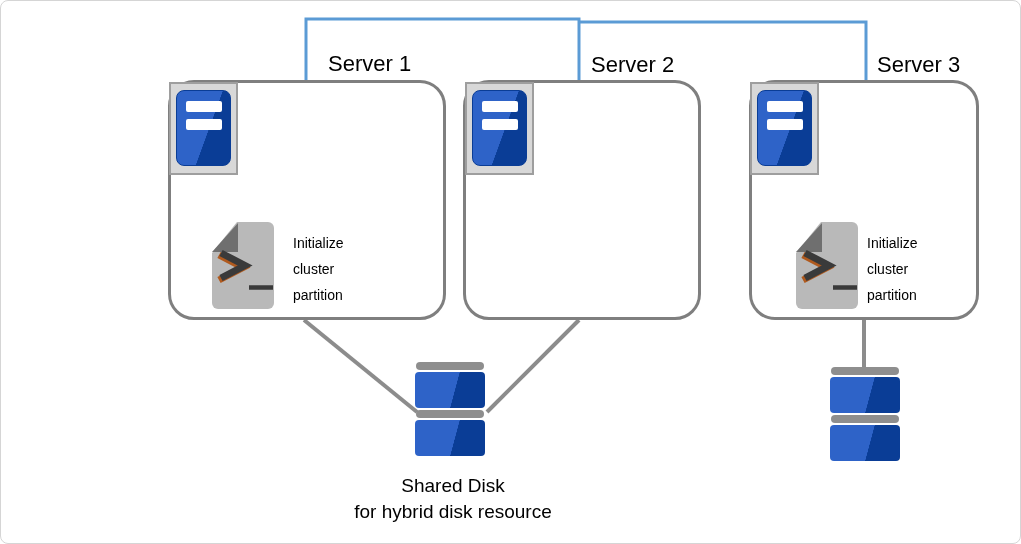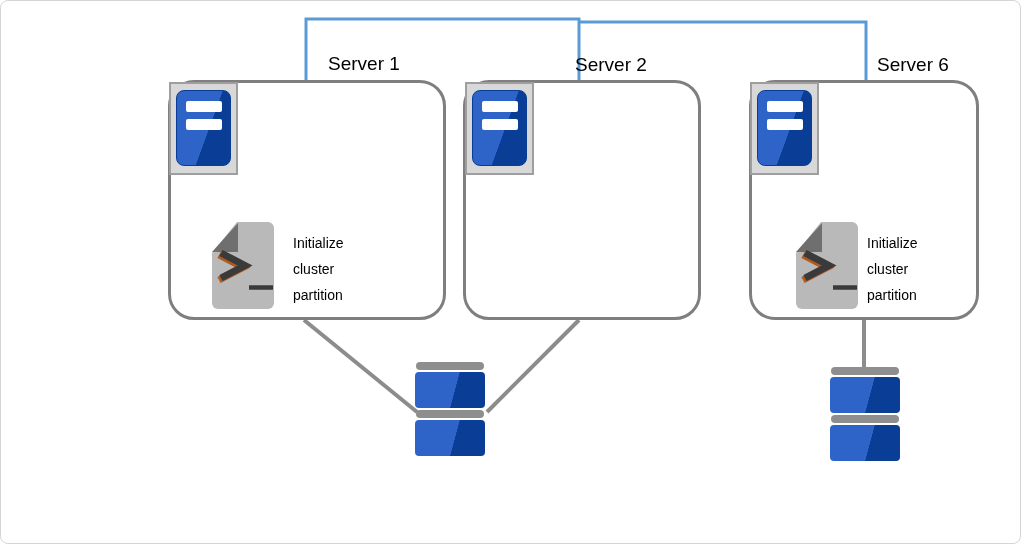--- a/index.html
+++ b/index.html
@@ -12,21 +12,21 @@
   }
   .lines{position:absolute;left:0;top:0;width:1021px;height:544px;}
   .net{fill:none;stroke:var(--network-line,#5B9BD5);stroke-width:3;}
   .conn{fill:none;stroke:var(--connector-line,#8C8C8C);stroke-width:4;}
 
   .server-box{
     position:absolute;box-sizing:border-box;background:#fff;
     border:3px solid var(--box-border,#7F7F7F);border-radius:26px;
   }
   .server-label{
-    position:absolute;font-size:19px;line-height:26px;white-space:nowrap;
+    position:absolute;font-size:22px;line-height:26px;white-space:nowrap;
   }
 
   
   .srv-icon{
     position:absolute;width:69px;height:93px;box-sizing:border-box;
     background:var(--icon-frame-bg,#D8D8D8);
     border:2px solid var(--icon-frame-border,#9E9E9E);
   }
   .srv-blue{
     position:absolute;left:5px;top:6px;width:55px;height:76px;border-radius:8px;
@@ -76,22 +76,22 @@
 
   <svg class="lines" viewBox="0 0 1021 544">
     <polyline class="net" points="305,80 305,18 578,18 578,80"></polyline>
     <polyline class="net" points="578,21 865,21 865,80"></polyline>
     <line class="conn" x1="303" y1="319" x2="416" y2="411"></line>
     <line class="conn" x1="578" y1="319" x2="486" y2="411"></line>
     <line class="conn" x1="863" y1="319" x2="863" y2="368"></line>
   </svg>
 
   <div class="server-label" style="left:327px;top:50px">Server 1</div>
-  <div class="server-label" style="left:574px;top:51px">Server 2</div>
-  <div class="server-label" style="left:876px;top:51px">Server 6</div>
+  <div class="server-label" style="left:590px;top:51px">Server 2</div>
+  <div class="server-label" style="left:876px;top:51px">Server 3</div>
 
   <div class="server-box" style="left:167px;top:79px;width:278px;height:240px"></div>
   <div class="server-box" style="left:462px;top:79px;width:238px;height:240px"></div>
   <div class="server-box" style="left:748px;top:79px;width:230px;height:240px"></div>
 
   <div class="srv-icon" style="left:168px;top:81px">
     <div class="srv-blue">
       <div class="srv-bar b1"></div>
       <div class="srv-bar b2"></div>
     </div>
@@ -134,20 +134,22 @@
   <div class="note" style="left:866px;top:229px">Initialize
 cluster
 partition</div>
 
   <div class="disk-icon" style="left:414px;top:361px">
     <div class="disk-cap"></div>
     <div class="disk-body"></div>
     <div class="disk-cap"></div>
     <div class="disk-body"></div>
   </div>
+  <div class="disk-label" style="left:312px;top:472px;width:280px">Shared Disk
+for hybrid disk resource</div>
 
   <div class="disk-icon" style="left:829px;top:366px">
     <div class="disk-cap"></div>
     <div class="disk-body"></div>
     <div class="disk-cap"></div>
     <div class="disk-body"></div>
   </div>
 
 </div>
 

